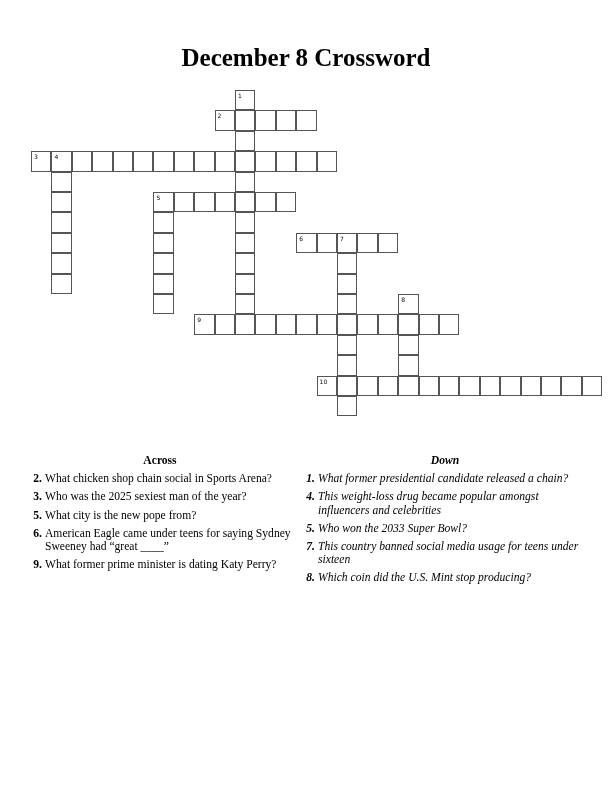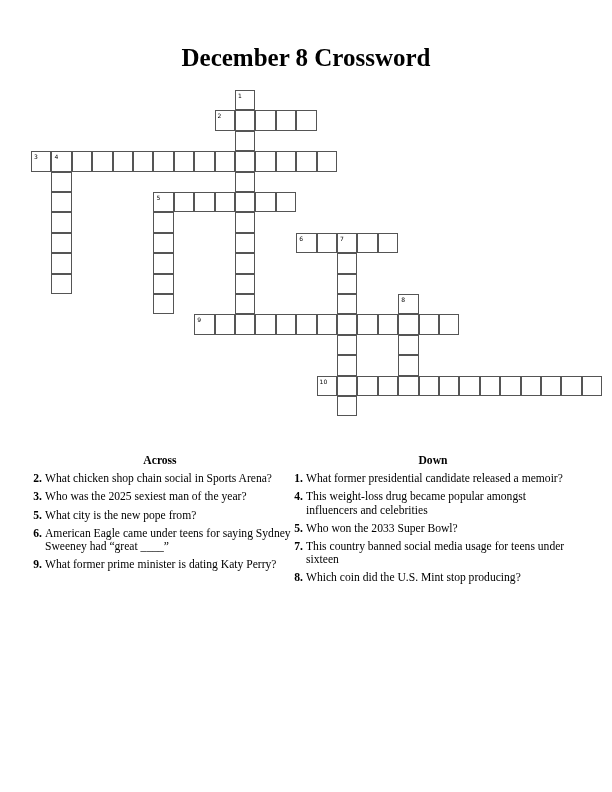--- a/index.html
+++ b/index.html
@@ -7,21 +7,21 @@
   .title{position:absolute;top:44px;left:0;width:612px;text-align:center;font-weight:bold;font-size:25px;}
   .grid{position:absolute;left:31px;top:90px;}
   .cell{position:absolute;width:20.4px;height:20.4px;box-sizing:border-box;border:1px solid #555;background:#fff;}
   .cell .num{position:absolute;left:2px;top:1px;font-family:"DejaVu Sans",sans-serif;font-size:6px;}
   .clues{position:absolute;top:454px;font-size:11.6px;line-height:13.2px;}
   .clues h3{margin:0 0 5px 0;text-align:center;font-size:11.6px;font-weight:bold;}
   .clue{display:flex;margin-bottom:5px;}
   .clue .n{font-weight:bold;width:22px;text-align:right;padding-right:3px;flex:none;}
   .clue .t{flex:1;}
   #across{left:20px;width:280px;}
-  #down{left:288px;width:290px;}
+  #down{left:300px;width:290px;font-style:italic;}
   #down .clue .n{width:15px;}
 </style>
 </head>
 <body>
 
 <div class="title">December 8 Crossword</div>
 
 <div class="grid" id="grid">
     <div class="cell" style="left: 204px; top: 0px;">
       <span class="num">1</span>
@@ -156,21 +156,21 @@
         <span class="t">What former prime minister is dating Katy Perry?</span>
       </div>
     </div>
 </div>
 
 <div class="clues" id="down">
   <h3>Down</h3>
   <div id="down-list">
       <div class="clue">
         <span class="n">1.</span>
-        <span class="t">What former presidential candidate released a memoir?</span>
+        <span class="t">What former presidential candidate released a chain?</span>
       </div>
       <div class="clue">
         <span class="n">4.</span>
         <span class="t">This weight-loss drug became popular amongst influencers and celebrities</span>
       </div>
       <div class="clue">
         <span class="n">5.</span>
         <span class="t">Who won the 2033 Super Bowl?</span>
       </div>
       <div class="clue">

